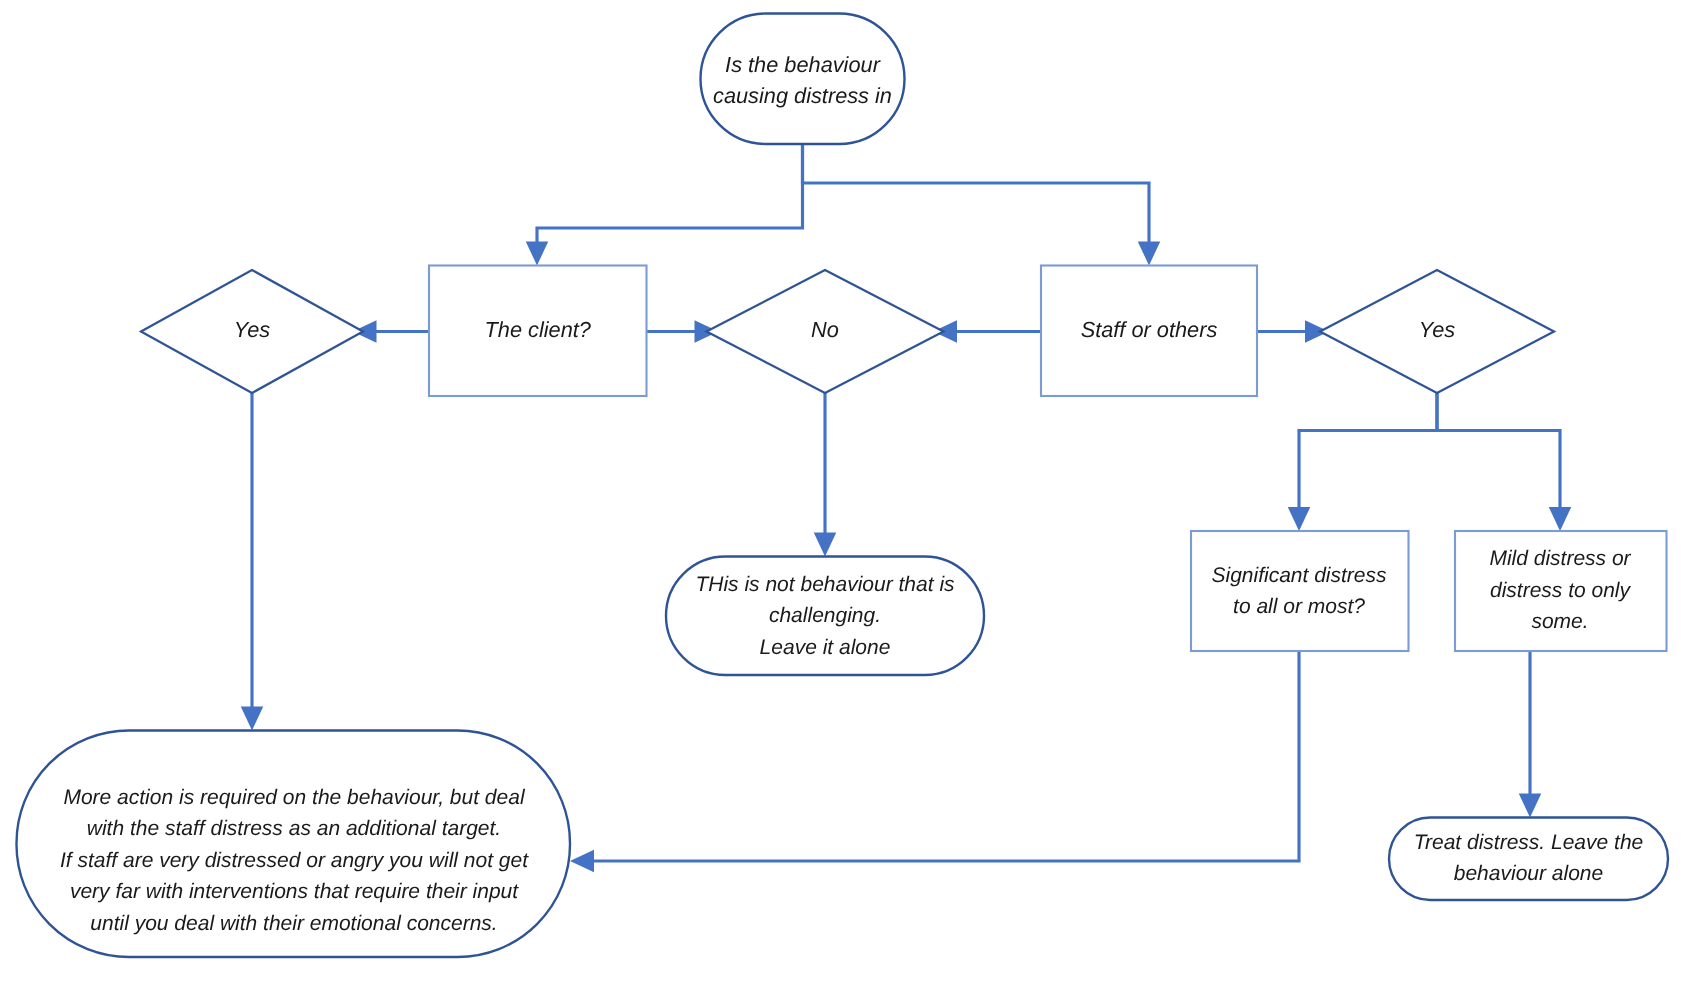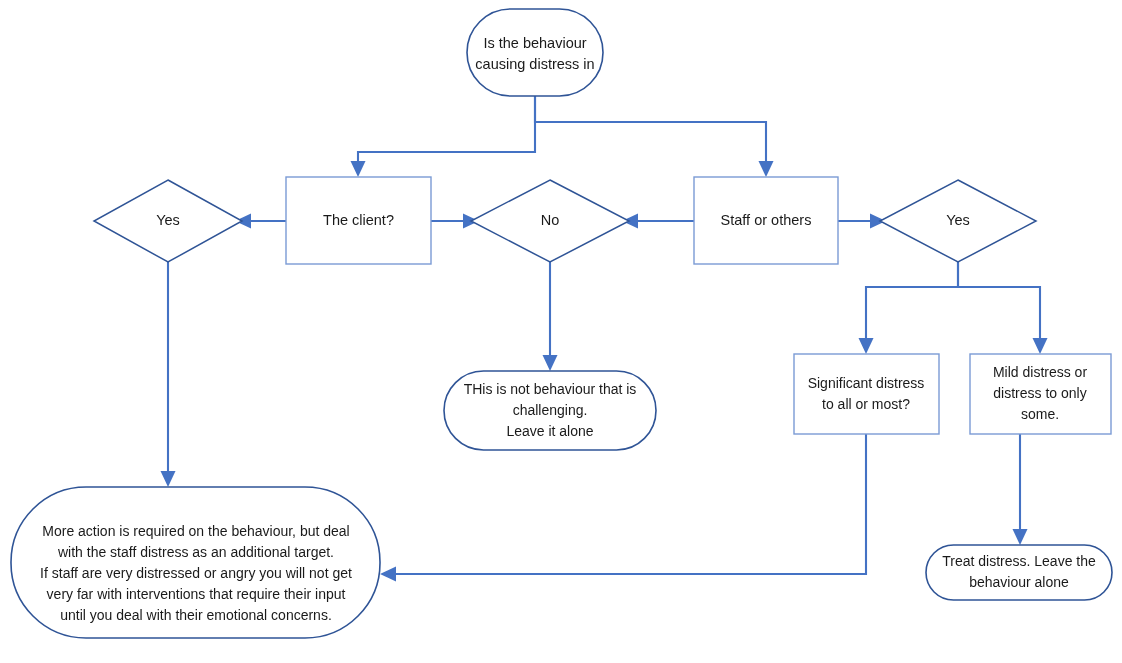--- a/index.html
+++ b/index.html
@@ -10,20 +10,21 @@
   body {
     width: 1122px;
     height: 663px;
     font-family: "Liberation Sans", sans-serif;
     overflow: hidden;
   }
   #flowchart-root {
     position: relative;
     width: 912px;
     height: 663px;
+    font-style: italic;
   }
   svg#flow-svg {
     display: block;
     width: 1122px;
     height: 663px;
   }
   .node-shape-round {
     fill: #ffffff;
     stroke: #2F5496;
     stroke-width: 1.6;

